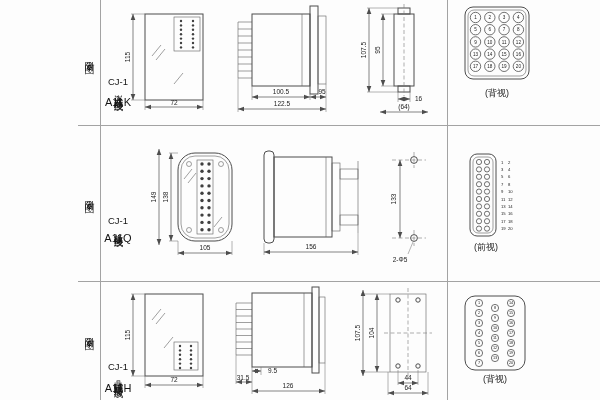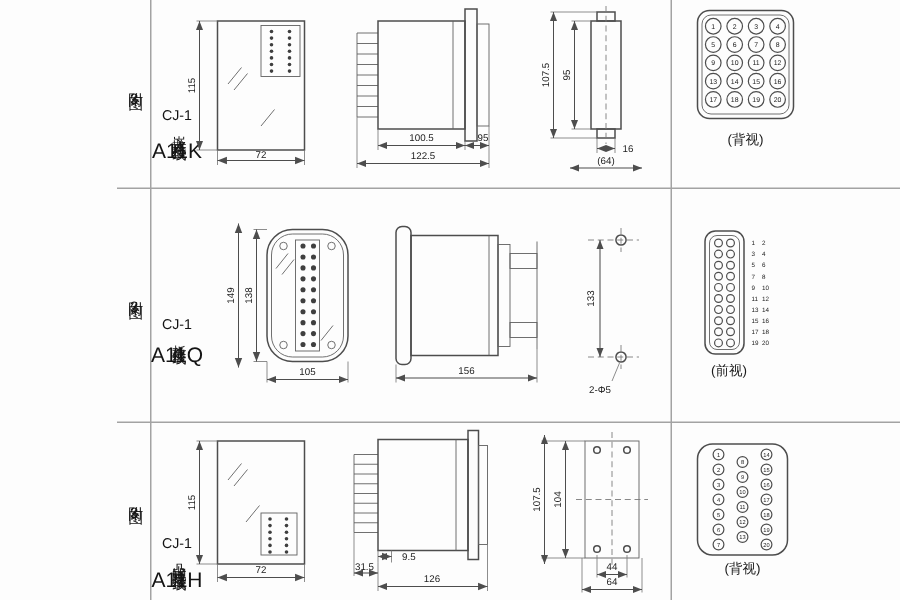--- a/index.html
+++ b/index.html
@@ -5,21 +5,21 @@
   *{margin:0;padding:0;box-sizing:border-box}
   html,body{background:#ffffff}
   body{font-family:"Liberation Sans",sans-serif;color:#222}
   .page{position:relative;width:600px;height:400px;background:#fdfdfd;overflow:hidden}
   .hline{position:absolute;left:78px;width:522px;height:1px;background:#a3a3a3}
   .vline{position:absolute;top:0;width:1px;height:400px;background:#a3a3a3}
   .figcol{position:absolute;left:78px;width:22px;display:flex;align-items:center;justify-content:center}
   .vtext{writing-mode:vertical-rl;text-orientation:upright;font-size:10px;letter-spacing:4px;color:#141414}
   .labelcol{position:absolute;left:100px;width:36px;display:flex;flex-direction:column;align-items:center;justify-content:flex-end}
   .labelcol .model{font-size:9.5px;color:#141414}
-  .labelcol .code{font-size:14px;color:#141414}
+  .labelcol .code{font-size:11px;color:#141414}
   .labelcol .vtext{font-size:9.5px;letter-spacing:1.5px}
   svg{position:absolute;overflow:visible}
   svg text{font-family:"Liberation Sans",sans-serif;fill:#1b1b1b;stroke:none}
   .ln{stroke:#4d4d4d;fill:none;stroke-width:1}
   .thin{stroke:#606060;fill:none;stroke-width:0.6}
   .ext{stroke:#757575;fill:none;stroke-width:0.55}
   .dash{stroke:#7a7a7a;fill:none;stroke-width:0.6;stroke-dasharray:4 2.5}
   .dim{stroke:#4d4d4d;fill:none;stroke-width:0.7;marker-start:url(#ae);marker-end:url(#ae)}
   .dimt{font-size:6.5px}
   .cap{font-size:9px}

